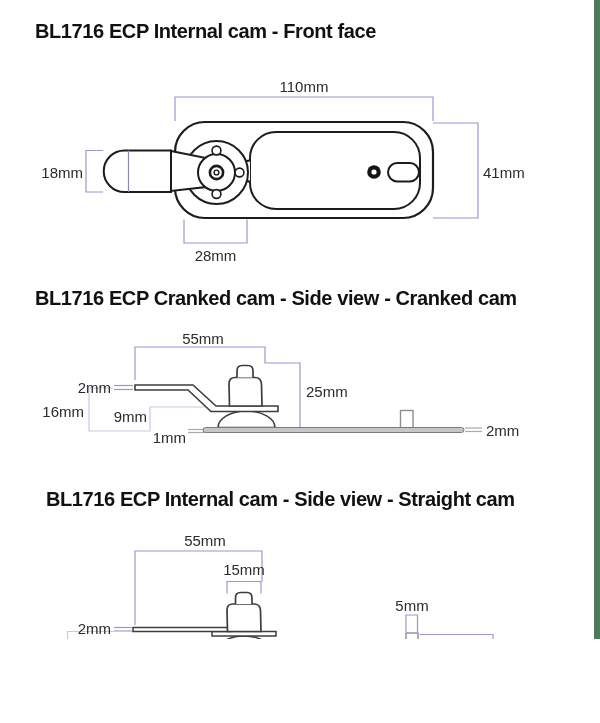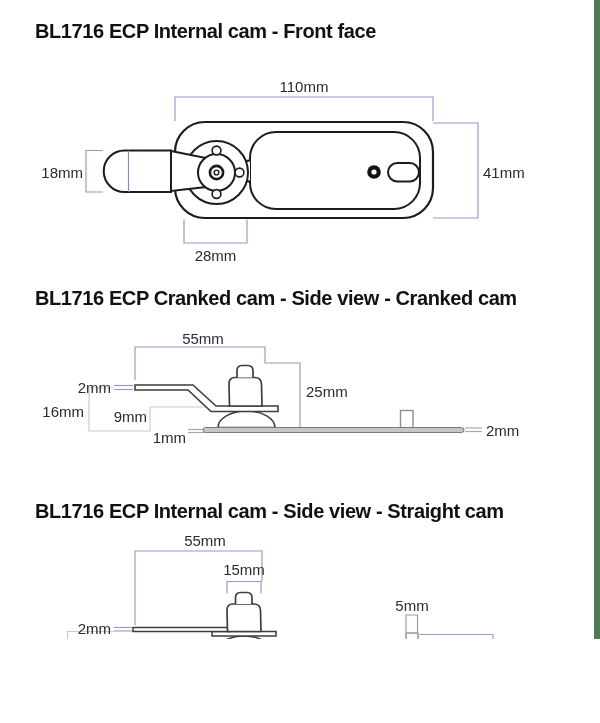--- a/index.html
+++ b/index.html
@@ -7,21 +7,21 @@
     position:relative;width:600px;height:639px;background:#ffffff;overflow:hidden;
     font-family:"Liberation Sans","DejaVu Sans",sans-serif;
   }
   .sec-title{
     position:absolute;left:35px;margin:0;
     font-size:20px;font-weight:bold;letter-spacing:-0.4px;color:#111;
     white-space:nowrap;
   }
   #title-front{top:20px;}
   #title-cranked{top:287px;}
-  #title-straight{top:500px;}
+  #title-straight{top:488px;margin-left:11px;}
   .drawing-svg{position:absolute;left:0;top:0;}
   .green-strip{position:absolute;right:0;top:0;width:6px;height:723px;background:#4e7a55;}
   text.dim{font-family:"Liberation Sans","DejaVu Sans",sans-serif;font-size:15px;fill:#2b2b2b;}
 </style>
 </head>
 <body>
 
 <div class="page">
 
   <h2 class="sec-title" id="title-front">BL1716 ECP Internal cam - Front face</h2>

